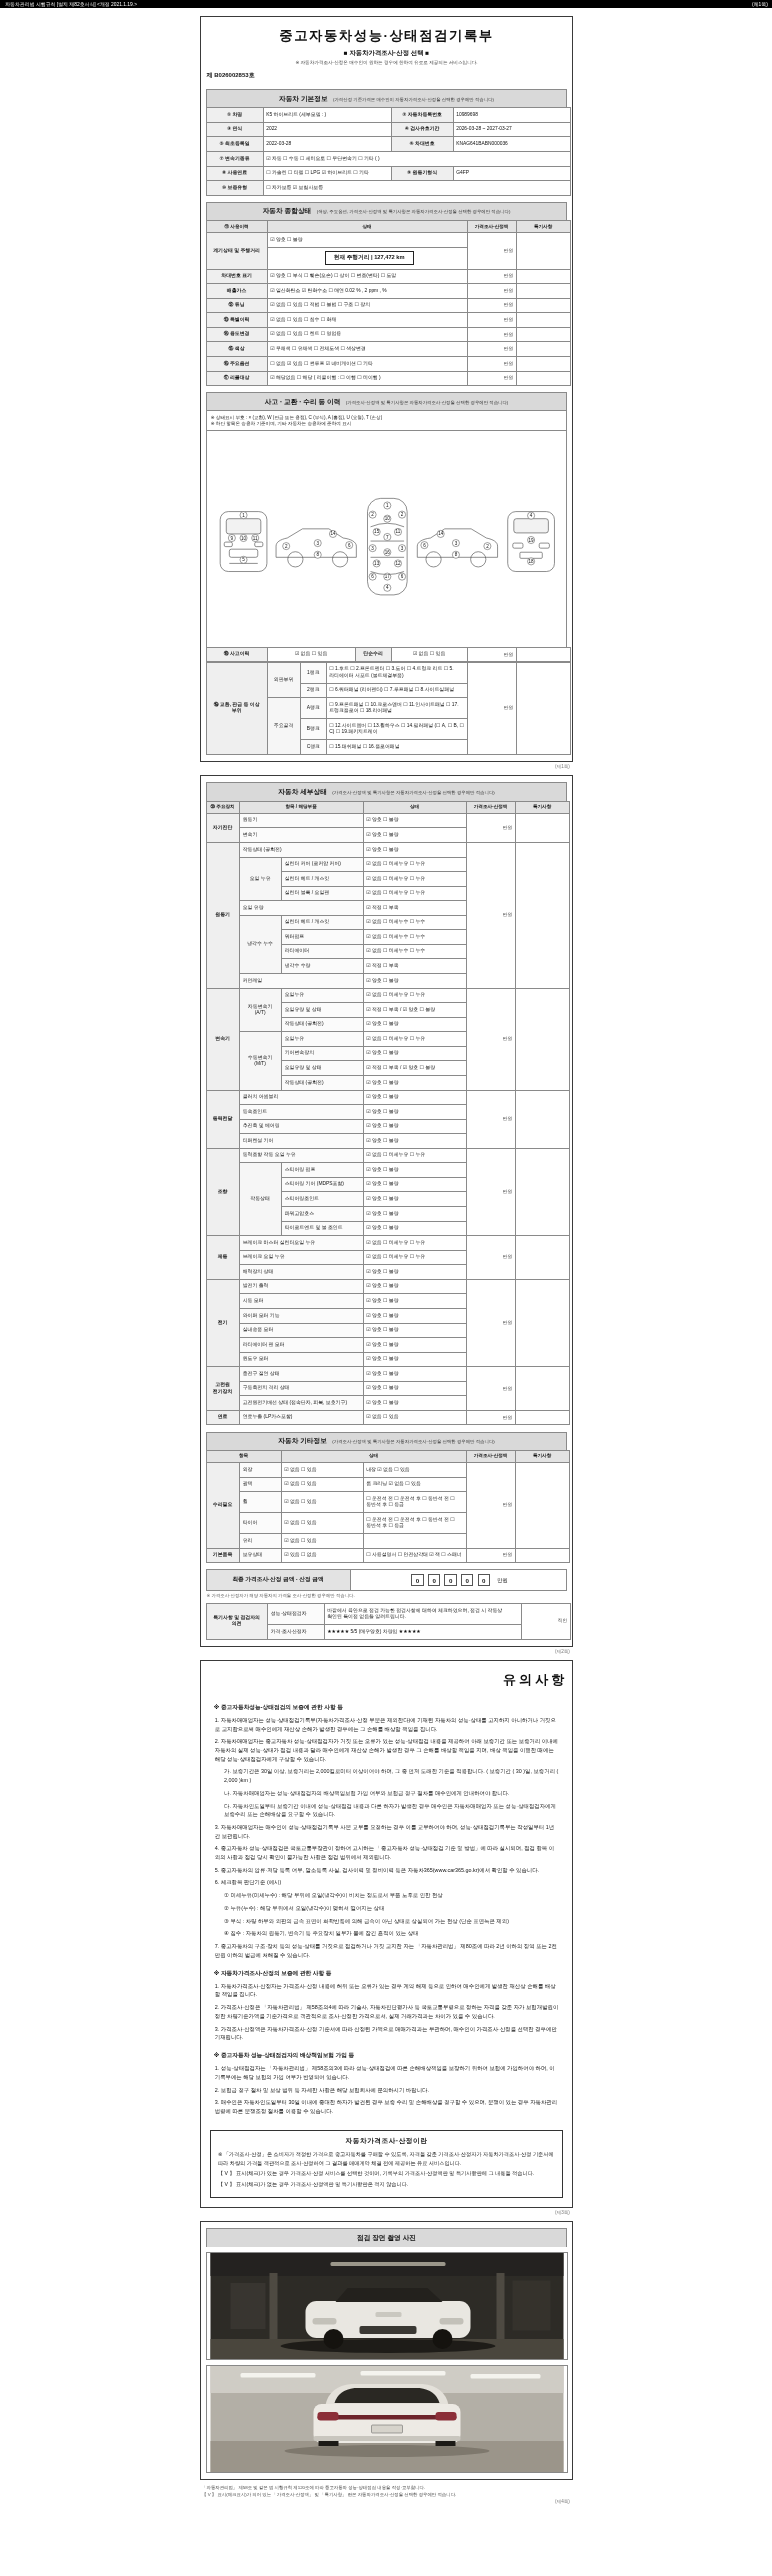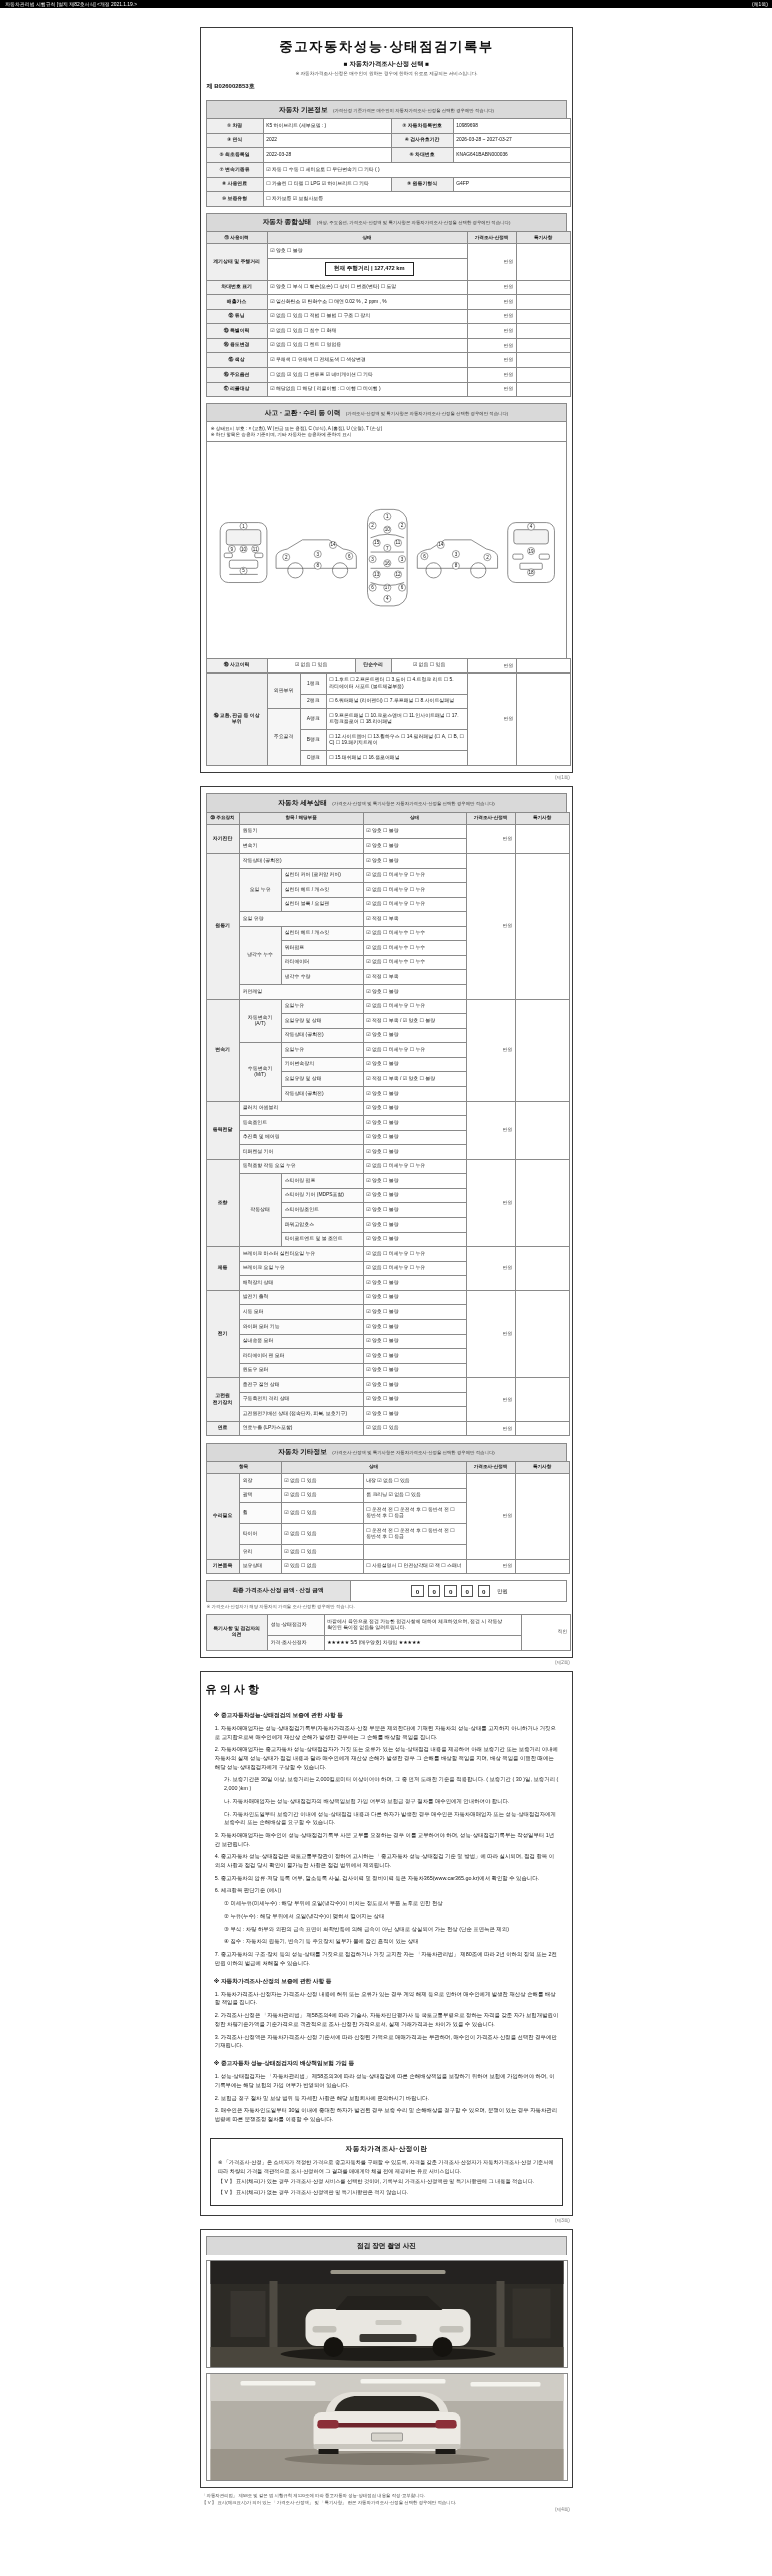--- a/index.html
+++ b/index.html
@@ -1,20 +1,20 @@
 <!DOCTYPE html>
 <html style="font-size:8.2px"><head>
 <meta charset="utf-8">
 <style>
   *{box-sizing:border-box;margin:0;padding:0}
   html,body{background:#ffffff}
   body{width:773px;font-family:"Liberation Sans","DejaVu Sans",sans-serif;color:#111}
   .page{width:773px;height:2576px;overflow:hidden;background:#fff;position:relative}
   .topbar{height:8.2px;background:#000;color:#fff;font-size:4.9px;display:flex;justify-content:space-between;align-items:center;padding:0 5.2px}
-  .doc{width:373px;margin:19px auto 0}
+  .doc{width:373px;margin:8px auto 0}
   .panel{border:0.8px solid #3a3a3a;background:#fff;padding:6.2px 4.6px;margin-bottom:2.1px}
   .pagemark{text-align:right;font-size:4.6px;color:#777;margin:1px 3.1px 6.2px}
   .hdr{text-align:center;padding:4.1px 0 3.1px}
   .title{font-size:13.4px;font-weight:bold;letter-spacing:1.5px}
   .subtitle{font-size:6.4px;font-weight:bold;margin-top:3.1px}
   .hnote{font-size:4.6px;color:#444;margin-top:2.1px}
   .docno{text-align:left;font-size:6px;font-weight:bold;margin:6.2px 1px 0}
   .secbar{background:#d9d9d9;border:0.5px solid #8a8a8a;border-bottom:none;text-align:center;padding:3.6px 1px;margin-top:6.2px}
   .sec-t{font-size:6.7px;font-weight:bold}
   .sec-n{font-size:4.4px;color:#333;margin-left:3.1px}
@@ -29,21 +29,21 @@
   td.pr{text-align:right;color:#333;font-size:4.6px}
   .kmbox{display:inline-block;border:0.8px solid #222;padding:2.1px 8.2px;font-weight:bold;font-size:5.7px;margin-left:4.1px;background:#fff}
   .legend{font-size:4.6px;color:#222;border:0.5px solid #8a8a8a;border-bottom:none;padding:2.6px 4.1px;background:#fff}
   .legend div{margin:1px 0}
   .diagramwrap{border:0.5px solid #8a8a8a;border-bottom:none;padding:4.1px 2.1px;background:#fff}
   .notices{padding:3.1px 8.2px 1px}
   .nt{font-size:5.4px;line-height:1.6;margin:4.1px 0;color:#111}
   .nt.h{font-weight:bold;margin-top:9.3px;font-size:5.7px}
   .nt.n1{margin-left:1px}
   .nt.n2{margin-left:10.3px;color:#222}
-  .notices-title{text-align:left;font-weight:bold;font-size:11px;padding:4.1px 0 1px;letter-spacing:3.1px}
+  .notices-title{text-align:right;font-weight:bold;font-size:13px;padding:4.1px 0 1px;letter-spacing:3.1px}
   .pricing-box{border:0.8px solid #333;margin:9.3px 4.1px 3.1px;padding:6.2px 7.2px}
   .pb-title{text-align:center;font-weight:bold;font-size:6.7px;margin-bottom:4.1px;letter-spacing:0.5px}
   .pb-line{font-size:5.2px;line-height:1.55;margin:2.6px 0}
   .photo{display:block;margin:5.2px auto 0;border:0.5px solid #888}
   .finalrow{display:flex;border:0.5px solid #8a8a8a;margin-top:6.2px;align-items:stretch}
   .fp-label{width:40%;background:#e3e3e3;font-weight:bold;font-size:5.7px;display:flex;align-items:center;justify-content:center;border-right:0.5px solid #8a8a8a;padding:4.1px}
   .fp-val{flex:1;display:flex;align-items:center;justify-content:center;padding:3.6px}
   .digit{display:inline-block;border:0.5px solid #555;width:12.4px;height:12.4px;line-height:12.4px;text-align:center;font-weight:bold;font-size:6.2px;margin:0 2.1px;background:#fff}
   .fp-unit{font-size:5.2px;margin-left:5.2px}
   .fp-note{font-size:4.4px;color:#555;margin:2.1px 1px 0}

